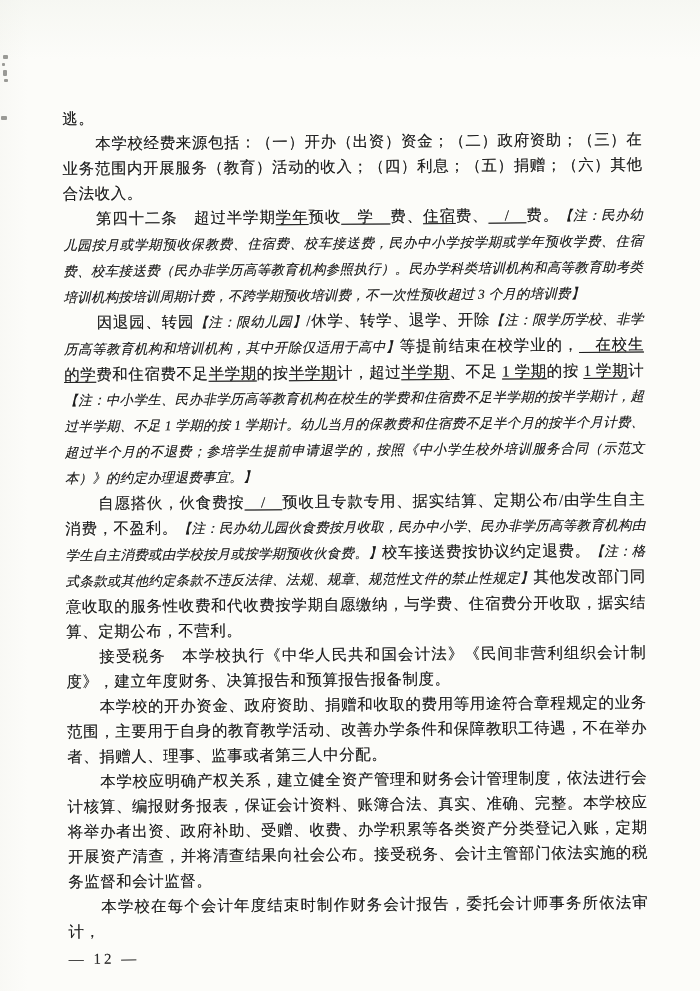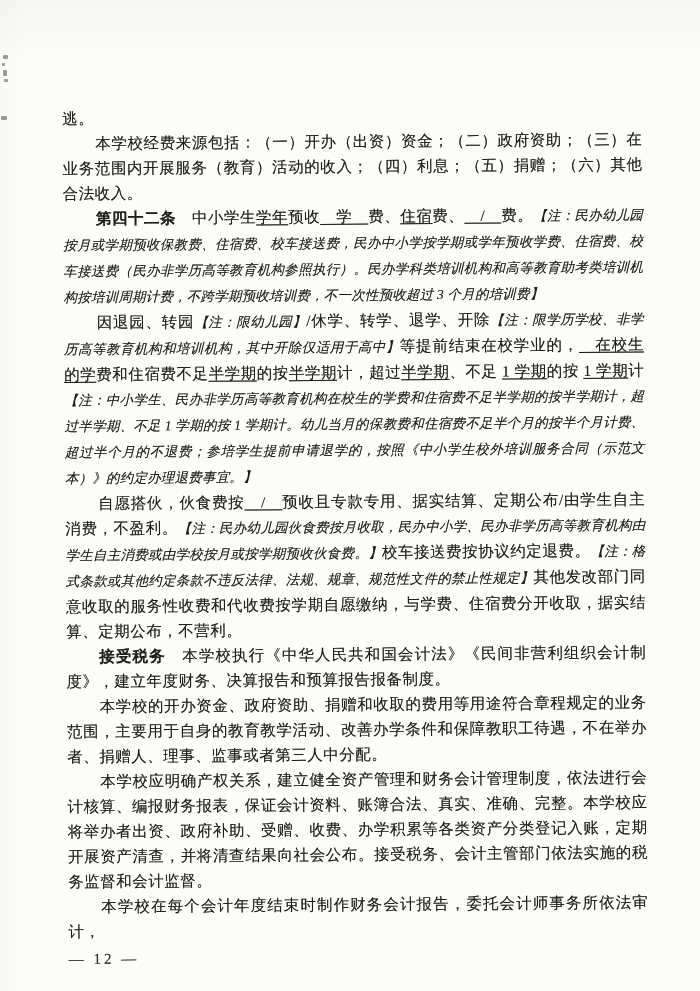--- a/index.html
+++ b/index.html
@@ -40,21 +40,21 @@
     text-align: justify;
     text-shadow: 0 0 0.5px rgba(40,40,40,0.55);
   }
   p.para {
     margin: 0;
   }
   p.indent {
     text-indent: 33px;
   }
   .b {
-    font-weight: bold;
+    font-weight: normal;
   }
   .note {
     font-style: italic;
     font-size: 13.5px;
     letter-spacing: 0.2px;
   }
   .u {
     text-decoration: underline;
     text-underline-offset: 2px;
   }
@@ -83,21 +83,21 @@
   <span class="speck s1"></span>
   <span class="speck s2"></span>
   <span class="speck s3"></span>
   <span class="speck s4"></span>
   <span class="speck s5"></span>
 
   <div class="content">
     <div id="paragraphs">
         <p class="para"><span>逃。</span></p>
         <p class="para indent"><span>本学校经费来源包括：（一）开办（出资）资金；（二）政府资助；（三）在业务范围内开展服务（教育）活动的收入；（四）利息；（五）捐赠；（六）其他合法收入。</span></p>
-        <p class="para indent"><span class="b">第四十二条　</span><span>中小学生</span><span class="u">学年</span><span>预收</span><span class="u">　学　</span><span>费、</span><span class="u">住宿</span><span>费、</span><span class="u">　/　</span><span>费。</span><span class="note">【注：民办幼儿园按月或学期预收保教费、住宿费、校车接送费，民办中小学按学期或学年预收学费、住宿费、校车接送费（民办非学历高等教育机构参照执行）。民办学科类培训机构和高等教育助考类培训机构按培训周期计费，不跨学期预收培训费，不一次性预收超过 3 个月的培训费】</span></p>
+        <p class="para indent"><span class="b">第四十二条　</span><span>超过半学期</span><span class="u">学年</span><span>预收</span><span class="u">　学　</span><span>费、</span><span class="u">住宿</span><span>费、</span><span class="u">　/　</span><span>费。</span><span class="note">【注：民办幼儿园按月或学期预收保教费、住宿费、校车接送费，民办中小学按学期或学年预收学费、住宿费、校车接送费（民办非学历高等教育机构参照执行）。民办学科类培训机构和高等教育助考类培训机构按培训周期计费，不跨学期预收培训费，不一次性预收超过 3 个月的培训费】</span></p>
         <p class="para indent"><span>因退园、转园</span><span class="note">【注：限幼儿园】</span><span>/休学、转学、退学、开除</span><span class="note">【注：限学历学校、非学历高等教育机构和培训机构，其中开除仅适用于高中】</span><span>等提前结束在校学业的，</span><span class="u">　在校生的学</span><span>费和住宿费不足</span><span class="u">半学期</span><span>的按</span><span class="u">半学期</span><span>计，超过</span><span class="u">半学期</span><span>、不足 </span><span class="u">1 学期</span><span>的按 </span><span class="u">1 学期</span><span>计</span><span class="note">【注：中小学生、民办非学历高等教育机构在校生的学费和住宿费不足半学期的按半学期计，超过半学期、不足 1 学期的按 1 学期计。幼儿当月的保教费和住宿费不足半个月的按半个月计费、超过半个月的不退费；参培学生提前申请退学的，按照《中小学生校外培训服务合同（示范文本）》的约定办理退费事宜。】</span></p>
         <p class="para indent"><span>自愿搭伙，伙食费按</span><span class="u">　/　</span><span>预收且专款专用、据实结算、定期公布/由学生自主消费，不盈利。</span><span class="note">【注：民办幼儿园伙食费按月收取，民办中小学、民办非学历高等教育机构由学生自主消费或由学校按月或按学期预收伙食费。】</span><span>校车接送费按协议约定退费。</span><span class="note">【注：格式条款或其他约定条款不违反法律、法规、规章、规范性文件的禁止性规定】</span><span>其他发改部门同意收取的服务性收费和代收费按学期自愿缴纳，与学费、住宿费分开收取，据实结算、定期公布，不营利。</span></p>
         <p class="para indent"><span class="b">接受税务　</span><span>本学校执行《中华人民共和国会计法》《民间非营利组织会计制度》，建立年度财务、决算报告和预算报告报备制度。</span></p>
         <p class="para indent"><span>本学校的开办资金、政府资助、捐赠和收取的费用等用途符合章程规定的业务范围，主要用于自身的教育教学活动、改善办学条件和保障教职工待遇，不在举办者、捐赠人、理事、监事或者第三人中分配。</span></p>
         <p class="para indent"><span>本学校应明确产权关系，建立健全资产管理和财务会计管理制度，依法进行会计核算、编报财务报表，保证会计资料、账簿合法、真实、准确、完整。本学校应将举办者出资、政府补助、受赠、收费、办学积累等各类资产分类登记入账，定期开展资产清查，并将清查结果向社会公布。接受税务、会计主管部门依法实施的税务监督和会计监督。</span></p>
         <p class="para indent"><span>本学校在每个会计年度结束时制作财务会计报告，委托会计师事务所依法审计，</span></p>
       </div>
     <div class="page-number">— 12 —</div>
   </div>
 </div>

